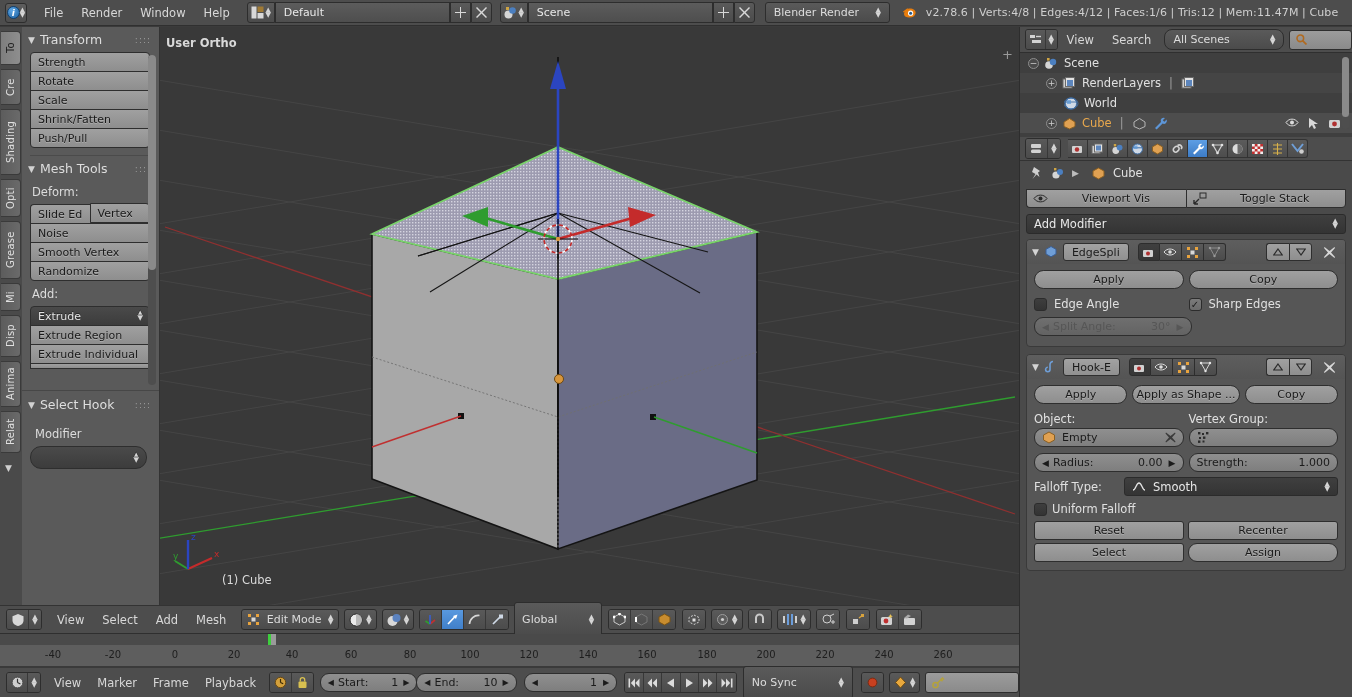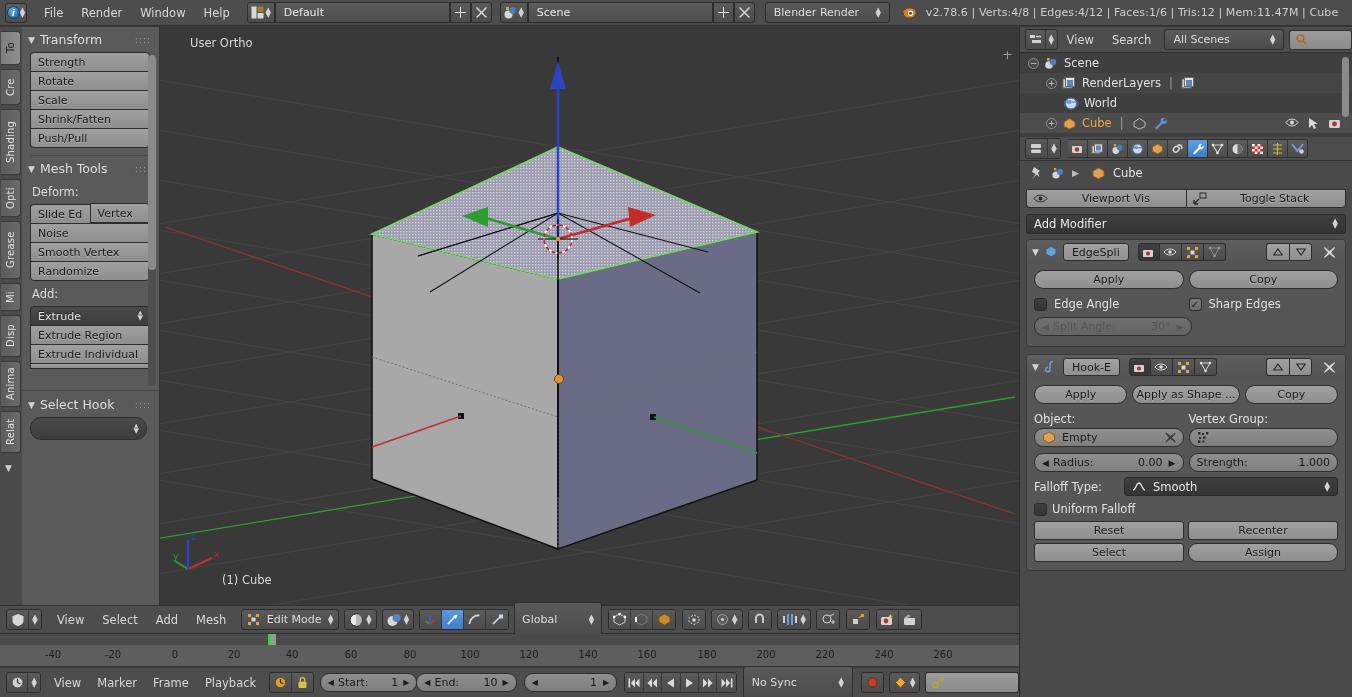--- a/index.html
+++ b/index.html
@@ -56,21 +56,21 @@
     font-size:11px; min-width:170px;}
   .sqbtn{ width:21px;height:21px; background:linear-gradient(#5a5a5a,#4b4b4b);
     border:1px solid #2d2d2d; display:flex;align-items:center;justify-content:center;
     color:#d8d8d8; font-size:12px; }
   .stats{ color:#cfcfcf; font-size:11px; margin-left:9px; letter-spacing:.1px;}
 
   
   .viewport{ position:absolute; left:160px; top:27px; width:859px; height:578px;
     background:#393939; overflow:hidden; }
   .vpGrid{ position:absolute; inset:0; }
-  .vpLabel{ position:absolute; left:30px; top:9px; color:#d9d9d9; font-size:11.5px;}
+  .vpLabel{ position:absolute; left:6px; top:9px; color:#d9d9d9; font-size:11.5px;font-weight:bold;}
   .vpObj{ position:absolute; left:62px; bottom:-2px; color:#dadada; font-size:11.5px;}
   .axisGiz{ position:absolute; left:12px; bottom:24px; width:52px; height:52px;}
 
   
   .toolshelf{ position:absolute; left:0; top:27px; width:160px; height:578px;
     background:#5a5a5a; border-right:1px solid #333; }
   .vtabs{ position:absolute; left:0; top:0; width:22px; height:578px; background:#4a4a4a;}
   .vtab{ position:absolute; left:1px; width:20px;
     background:linear-gradient(90deg,#6a6a6a,#5c5c5c); border:1px solid #3a3a3a;
     border-right:none; border-radius:4px 0 0 4px;
@@ -323,20 +323,21 @@
           <i></i>
         </div>
     </div>
 
     <div class="hookPanel">
       <div class="panelHead" style="padding-top:6px;">
         <span class="tri">▼</span>
         <span>Select Hook</span>
         <span class="grip">::::</span>
       </div>
+      <div class="subLbl" style="padding-left:13px;padding-top:12px;">Modifier</div>
       <div style="margin:2px 12px 0 8px;">
         <div class="btn dark" style="height:23px;border-radius:11px;justify-content:flex-end;padding-right:7px;">
           <span class="spinArrows">
               <span>▲</span>
               <span>▼</span>
             </span>
         </div>
       </div>
     </div>
   </div>
@@ -640,21 +641,21 @@
         </div>
         <div class="gi" style="width:12px;">
             <span class="spinArrows">
               <span>▲</span>
               <span>▼</span>
             </span>
           </div>
       </div>
       <span class="menu">View</span>
       <span class="menu">Search</span>
-      <div class="ddbox" style="margin-left:4px;height:21px;min-width:120px;justify-content:space-between;padding:0 8px;">
+      <div class="ddbox" style="margin-left:4px;height:21px;min-width:120px;justify-content:space-between;padding:0 8px;border-radius:8px;">
         <span>All Scenes</span>
         <span class="spinArrows">
             <span>▲</span>
             <span>▼</span>
           </span>
       </div>
       <div class="field" style="margin-left:5px;width:68px;height:20px;gap:4px;">
         <svg width="11" height="11" viewBox="0 0 11 11">
             <circle cx="4.3" cy="4.3" r="3.3" fill="none" stroke="#b06a20" stroke-width="1.6"></circle>
             <path d="M6.8 6.8 L10.5 10.5" stroke="#b06a20" stroke-width="1.8"></path>

